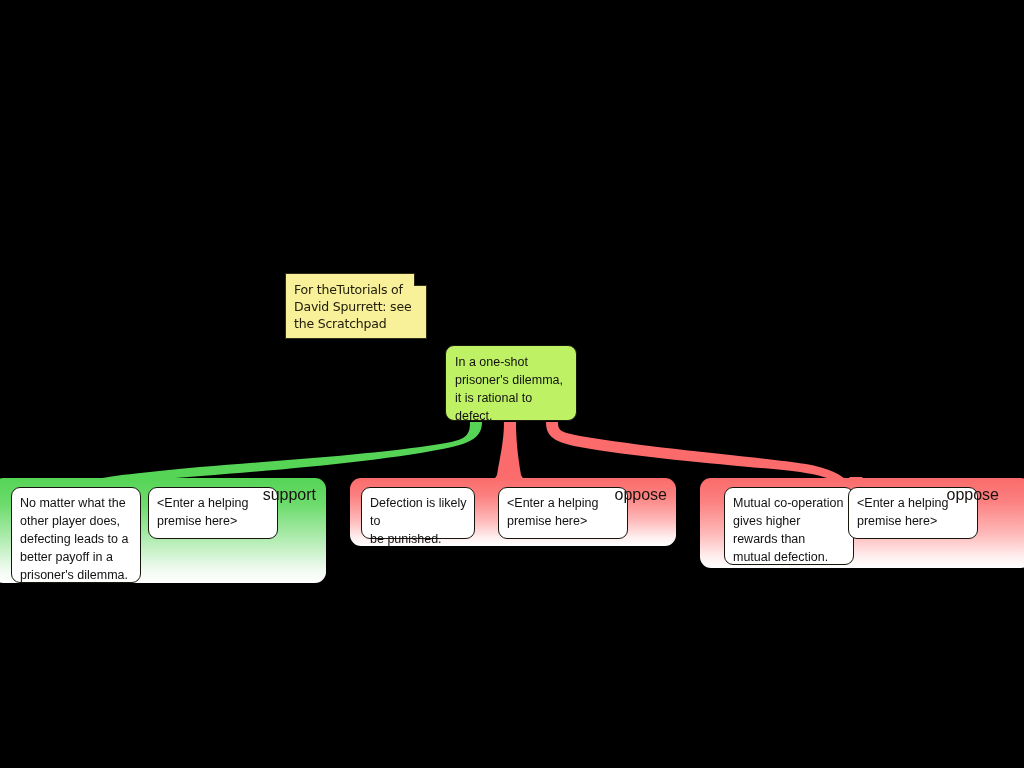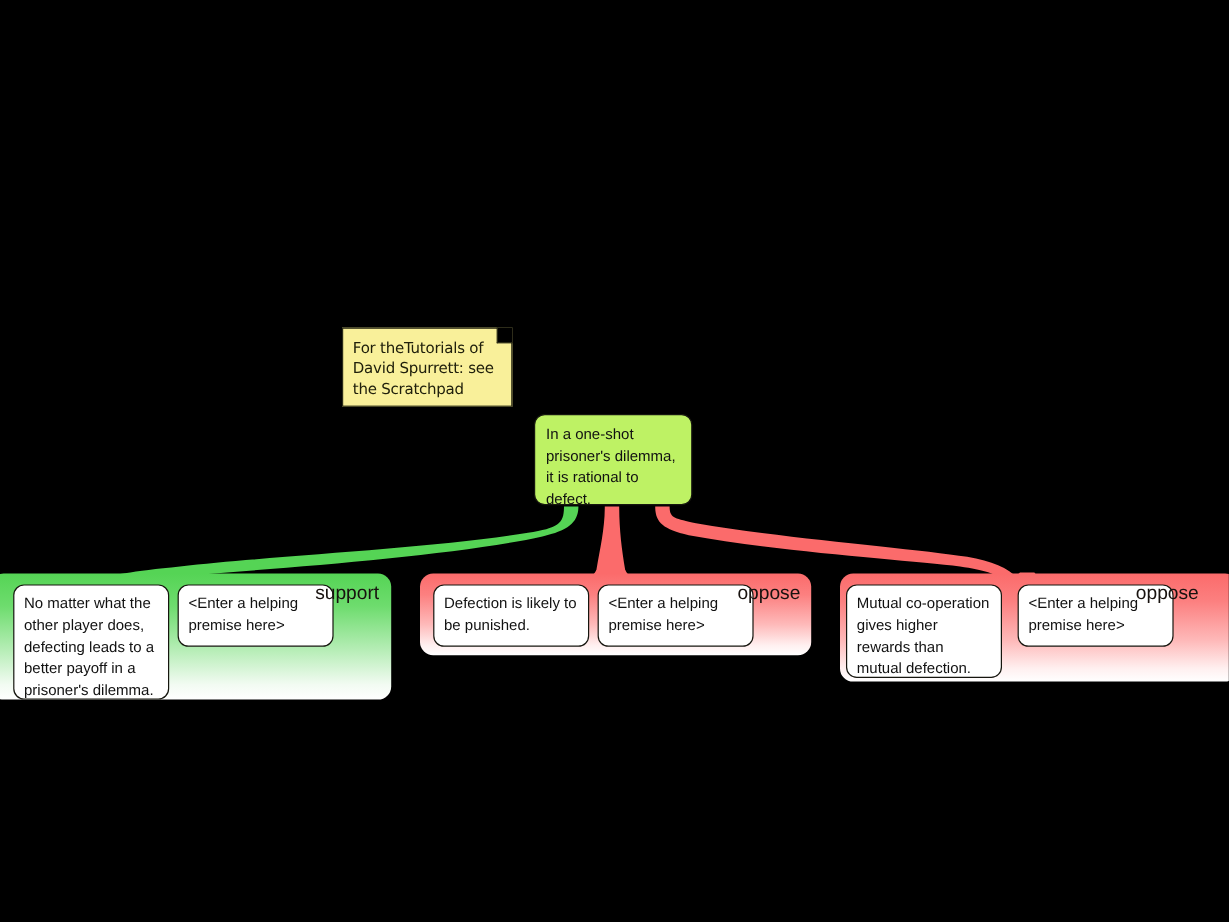--- a/index.html
+++ b/index.html
@@ -183,33 +183,33 @@
 prisoner's dilemma.</span>
     </div>
     <div class="premise-box" style="left:156px; top:9px; width:130px; height:52px;">
       <span class="premise-text">&lt;Enter a helping
 premise here&gt;</span>
     </div>
     <div class="group-label" style="right:10px;">support</div>
   </div>
 
   <div class="group oppose" style="left:350px; top:435px; width:326px; height:68px;">
-    <div class="premise-box" style="left:11px; top:9px; width:130px; height:52px;">
+    <div class="premise-box" style="left:11px; top:9px; width:114px; height:52px;">
       <span class="premise-text">Defection is likely to
 be punished.</span>
     </div>
     <div class="premise-box" style="left:148px; top:9px; width:130px; height:52px;">
       <span class="premise-text">&lt;Enter a helping
 premise here&gt;</span>
     </div>
     <div class="group-label" style="right:9px;">oppose</div>
   </div>
 
   <div class="group oppose" style="left:700px; top:435px; width:332px; height:90px;">
-    <div class="premise-box" style="left:5px; top:9px; width:130px; height:78px;">
+    <div class="premise-box" style="left:24px; top:9px; width:130px; height:78px;">
       <span class="premise-text">Mutual co-operation
 gives higher
 rewards than
 mutual defection.</span>
     </div>
     <div class="premise-box" style="left:148px; top:9px; width:130px; height:52px;">
       <span class="premise-text">&lt;Enter a helping
 premise here&gt;</span>
     </div>
     <div class="group-label" style="right:33px;">oppose</div>

